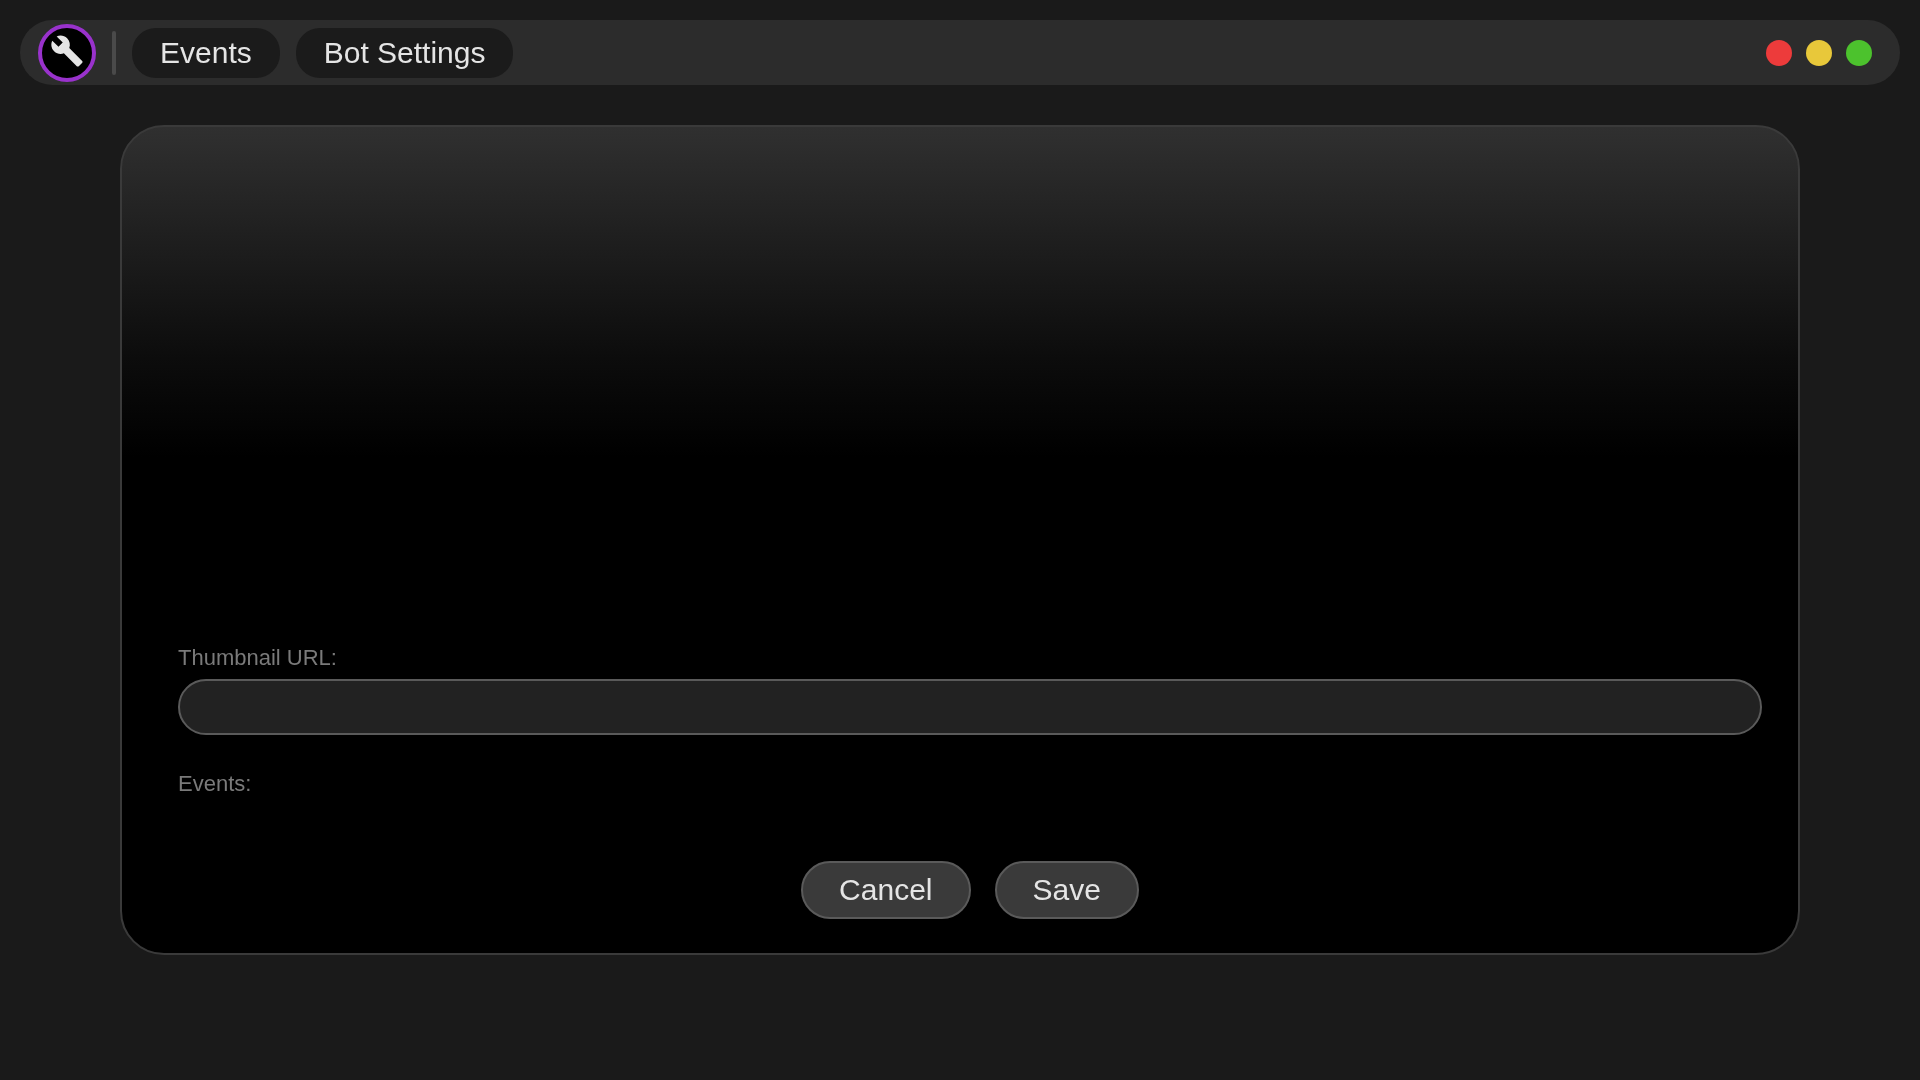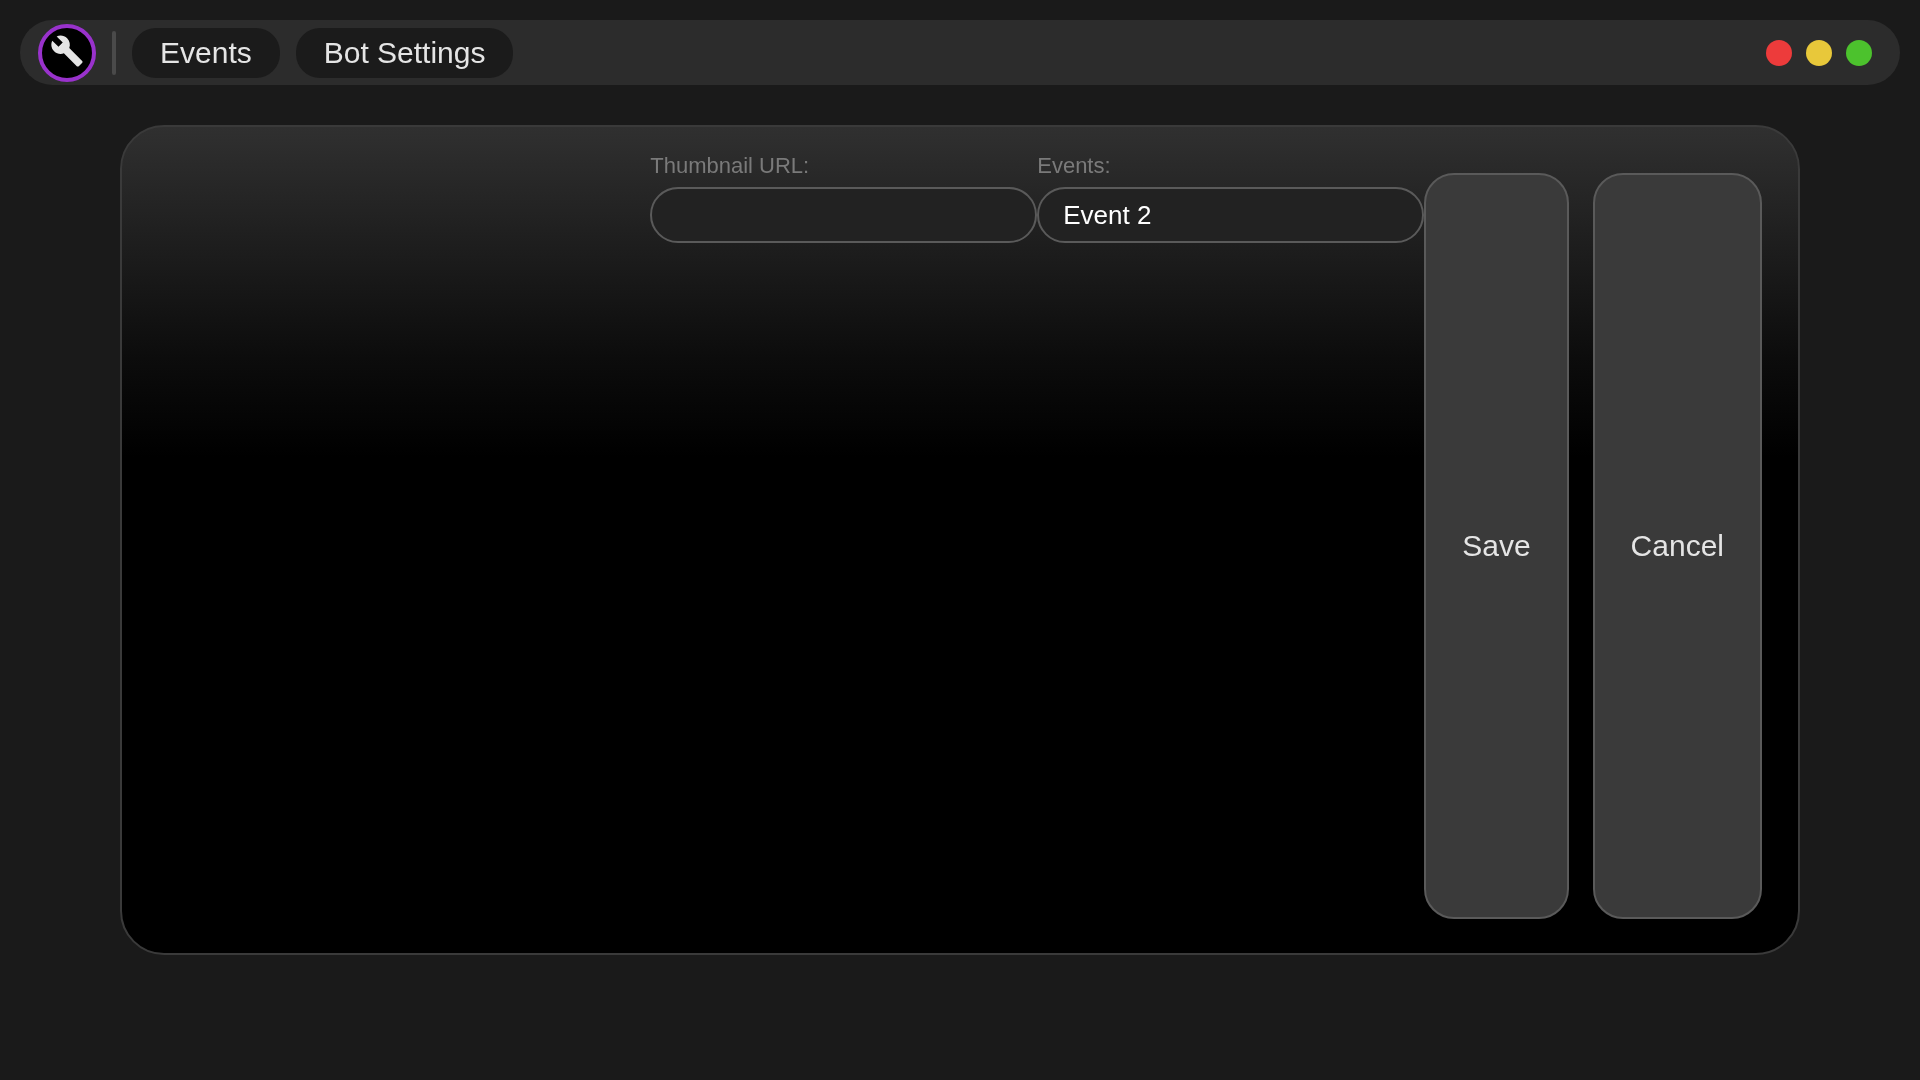--- a/index.html
+++ b/index.html
@@ -62,21 +62,21 @@
     .dot.green { background: #4cc22d; }
 
     .panel {
       margin: 40px 120px 0 120px;
       height: 830px;
       border-radius: 44px;
       border: 2px solid #3a3a3a;
       background: linear-gradient(to bottom, #303030 0%, #0c0c0c 28%, #000 40%, #000 100%);
       padding: 26px 36px 34px 56px;
       display: flex;
-      flex-direction: row;
+      flex-direction: column;
     }
     .spacer { flex: 1; }
 
     .field { margin-bottom: 36px; }
     .field-label {
       color: #7a7a7a;
       font-size: 22px;
       margin-bottom: 8px;
       display: block;
     }
@@ -135,21 +135,20 @@
 <div class="panel">
   <div class="spacer"></div>
 
   <div class="field">
     <label class="field-label">Thumbnail URL:</label>
     <input class="field-input" type="text" value="" style="">
   </div>
 
   <div class="field">
     <label class="field-label">Events:</label>
-    <input class="field-input" type="text" value="Event 2" style="">
   </div>
 
 
   <div class="actions">
+    <button class="btn">Cancel</button>
     <button class="btn">Save</button>
-    <button class="btn">Cancel</button>
   </div>
 </div>
 
 </body></html>

